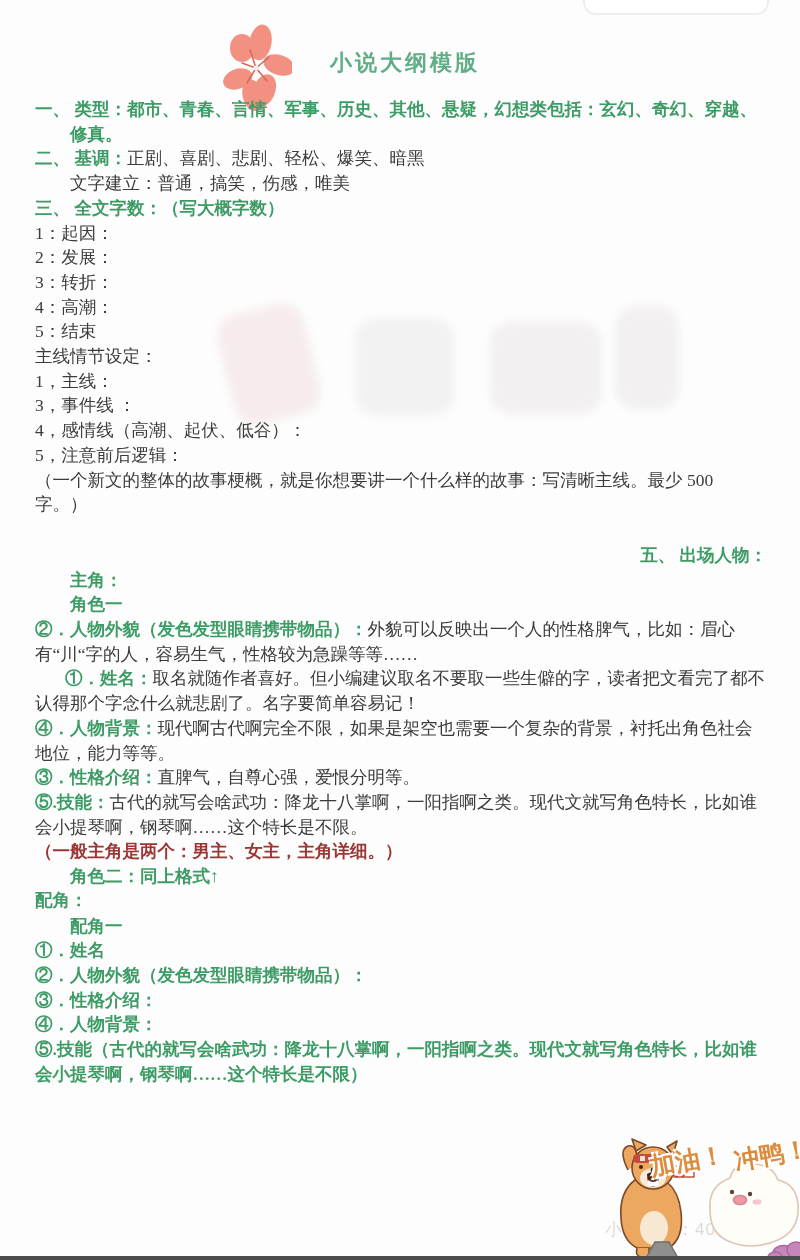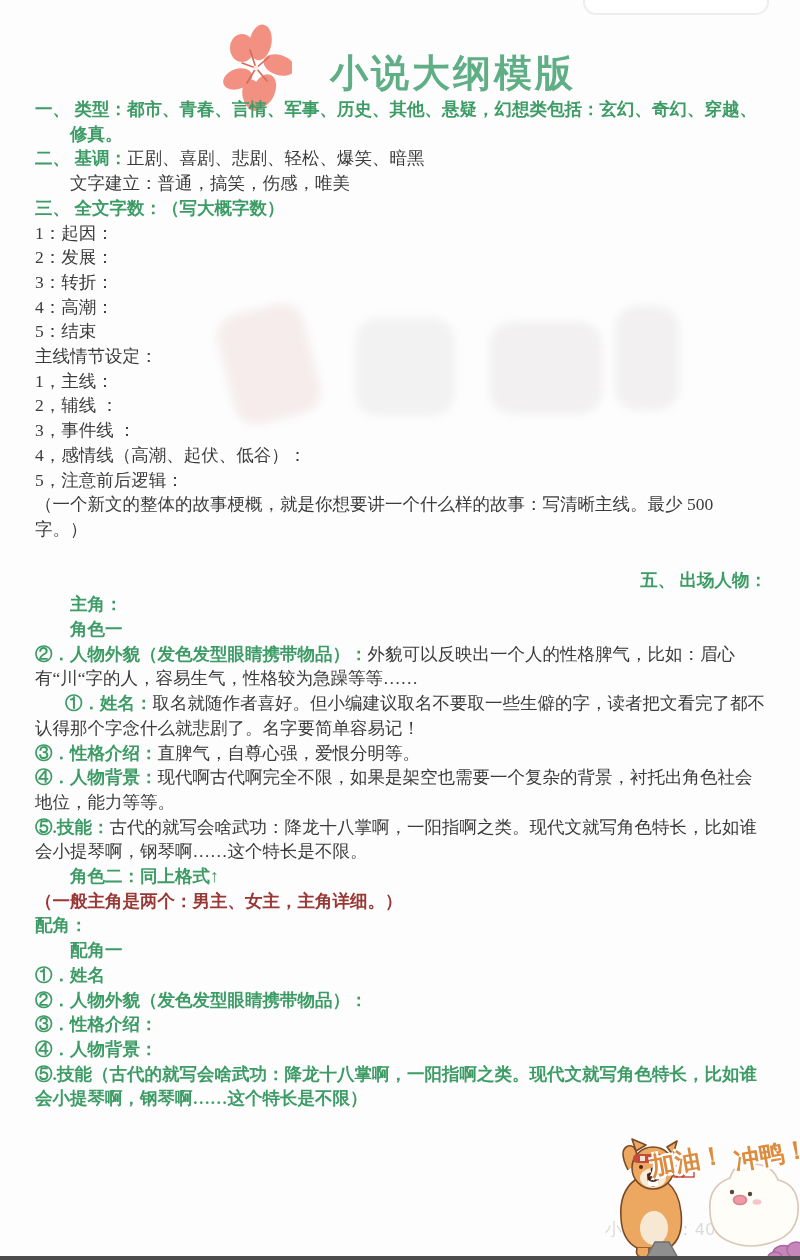--- a/index.html
+++ b/index.html
@@ -20,21 +20,21 @@
   }
   
   .topright-box{
     position:absolute;top:-16px;left:583px;width:182px;height:27px;
     background:#fff;border:2px solid #efecee;border-radius:13px;
   }
   
   .flower{position:absolute;left:220px;top:22px;}
   .page-title{
     position:absolute;left:330px;top:48px;margin:0;
-    font-size:38px;font-weight:700;letter-spacing:3px;
+    font-size:22px;font-weight:700;letter-spacing:3px;
     color:var(--green-title);
   }
   
   .doc{
     position:absolute;left:35px;top:97px;width:732px;
   }
   .doc p.line{
     margin:0;font-size:17.5px;line-height:24.7px;
     color:var(--body);word-break:break-all;
   }
@@ -108,35 +108,34 @@
       <p class="line" style="padding-left: 0px; text-indent: 0px;"><span class="seg-g">二、 基调：</span><span class="seg-b">正剧、喜剧、悲剧、轻松、爆笑、暗黑</span></p>
       <p class="line" style="padding-left: 35px; text-indent: 0px;"><span class="seg-b">文字建立：普通，搞笑，伤感，唯美</span></p>
       <p class="line" style="padding-left: 0px; text-indent: 0px;"><span class="seg-g">三、 全文字数：（写大概字数）</span></p>
       <p class="line" style="padding-left: 0px; text-indent: 0px;"><span class="seg-b">1：起因：</span></p>
       <p class="line" style="padding-left: 0px; text-indent: 0px;"><span class="seg-b">2：发展：</span></p>
       <p class="line" style="padding-left: 0px; text-indent: 0px;"><span class="seg-b">3：转折：</span></p>
       <p class="line" style="padding-left: 0px; text-indent: 0px;"><span class="seg-b">4：高潮：</span></p>
       <p class="line" style="padding-left: 0px; text-indent: 0px;"><span class="seg-b">5：结束</span></p>
       <p class="line" style="padding-left: 0px; text-indent: 0px;"><span class="seg-b">主线情节设定：</span></p>
       <p class="line" style="padding-left: 0px; text-indent: 0px;"><span class="seg-b">1，主线：</span></p>
-      <p class="line" style="padding-left: 0px; text-indent: 0px;"><span class="seg-b">2，辅线 ：</span></p>
       <p class="line" style="padding-left: 0px; text-indent: 0px;"><span class="seg-b">3，事件线 ：</span></p>
       <p class="line" style="padding-left: 0px; text-indent: 0px;"><span class="seg-b">4，感情线（高潮、起伏、低谷）：</span></p>
       <p class="line" style="padding-left: 0px; text-indent: 0px;"><span class="seg-b">5，注意前后逻辑：</span></p>
       <p class="line" style="padding-left: 0px; text-indent: 0px;"><span class="seg-b">（一个新文的整体的故事梗概，就是你想要讲一个什么样的故事：写清晰主线。最少 500 字。）</span></p>
       <p class="line" style="padding-left: 0px; text-indent: 0px; margin-top: 26px; text-align: right;"><span class="seg-g">五、 出场人物：</span></p>
       <p class="line" style="padding-left: 35px; text-indent: 0px;"><span class="seg-g">主角：</span></p>
       <p class="line" style="padding-left: 35px; text-indent: 0px;"><span class="seg-g">角色一</span></p>
       <p class="line" style="padding-left: 0px; text-indent: 0px;"><span class="seg-g">②．人物外貌（发色发型眼睛携带物品）：</span><span class="seg-b">外貌可以反映出一个人的性格脾气，比如：眉心有“川“字的人，容易生气，性格较为急躁等等……</span></p>
       <p class="line" style="padding-left: 0px; text-indent: 30px;"><span class="seg-g">①．姓名：</span><span class="seg-b">取名就随作者喜好。但小编建议取名不要取一些生僻的字，读者把文看完了都不认得那个字念什么就悲剧了。名字要简单容易记！</span></p>
+      <p class="line" style="padding-left: 0px; text-indent: 0px;"><span class="seg-g">④．人物背景：</span><span class="seg-b">现代啊古代啊完全不限，如果是架空也需要一个复杂的背景，衬托出角色社会地位，能力等等。</span></p>
       <p class="line" style="padding-left: 0px; text-indent: 0px;"><span class="seg-g">③．性格介绍：</span><span class="seg-b">直脾气，自尊心强，爱恨分明等。</span></p>
-      <p class="line" style="padding-left: 0px; text-indent: 0px;"><span class="seg-g">④．人物背景：</span><span class="seg-b">现代啊古代啊完全不限，如果是架空也需要一个复杂的背景，衬托出角色社会地位，能力等等。</span></p>
       <p class="line" style="padding-left: 0px; text-indent: 0px;"><span class="seg-g">⑤.技能：</span><span class="seg-b">古代的就写会啥武功：降龙十八掌啊，一阳指啊之类。现代文就写角色特长，比如谁会小提琴啊，钢琴啊……这个特长是不限。</span></p>
+      <p class="line" style="padding-left: 0px; text-indent: 0px;"><span class="seg-r">（一般主角是两个：男主、女主，主角详细。）</span></p>
       <p class="line" style="padding-left: 35px; text-indent: 0px;"><span class="seg-g">角色二：同上格式↑</span></p>
-      <p class="line" style="padding-left: 0px; text-indent: 0px;"><span class="seg-r">（一般主角是两个：男主、女主，主角详细。）</span></p>
       <p class="line" style="padding-left: 0px; text-indent: 0px; font-family: Liberation Mono, monospace;"><span class="seg-g">配角：</span></p>
       <p class="line" style="padding-left: 35px; text-indent: 0px;"><span class="seg-g">配角一</span></p>
       <p class="line" style="padding-left: 0px; text-indent: 0px;"><span class="seg-g">①．姓名</span></p>
       <p class="line" style="padding-left: 0px; text-indent: 0px;"><span class="seg-g">②．人物外貌（发色发型眼睛携带物品）：</span></p>
       <p class="line" style="padding-left: 0px; text-indent: 0px;"><span class="seg-g">③．性格介绍：</span></p>
       <p class="line" style="padding-left: 0px; text-indent: 0px;"><span class="seg-g">④．人物背景：</span></p>
       <p class="line" style="padding-left: 0px; text-indent: 0px;"><span class="seg-g">⑤.技能（古代的就写会啥武功：降龙十八掌啊，一阳指啊之类。现代文就写角色特长，比如谁会小提琴啊，钢琴啊……这个特长是不限）</span></p>
     </main>
 
   <div class="id-watermark">小红书号：40737555</div>

